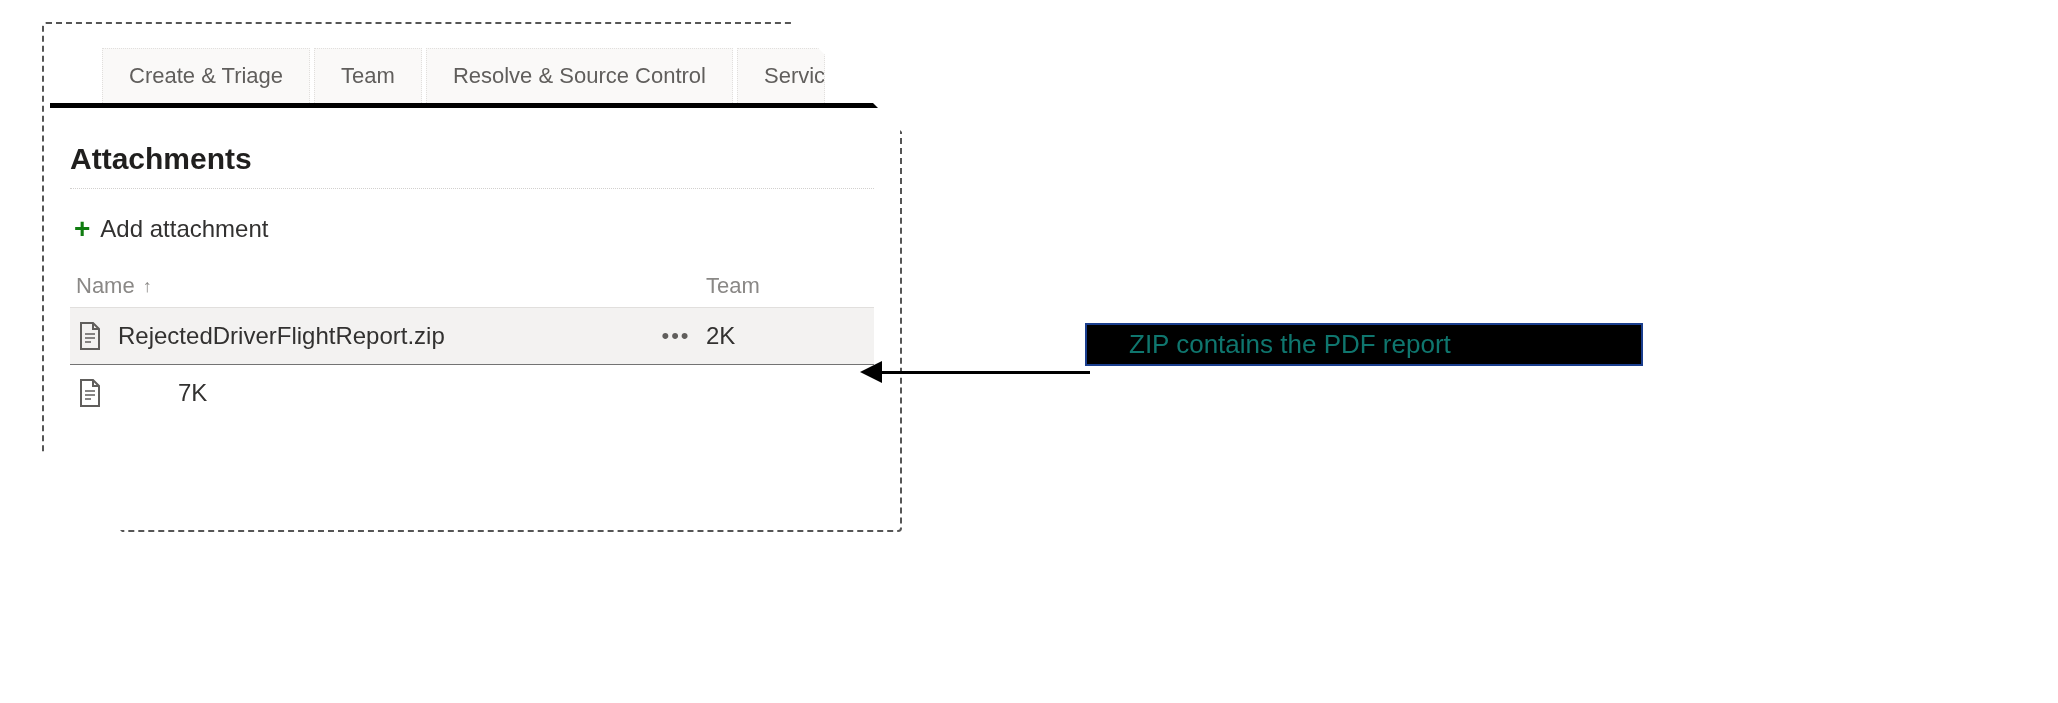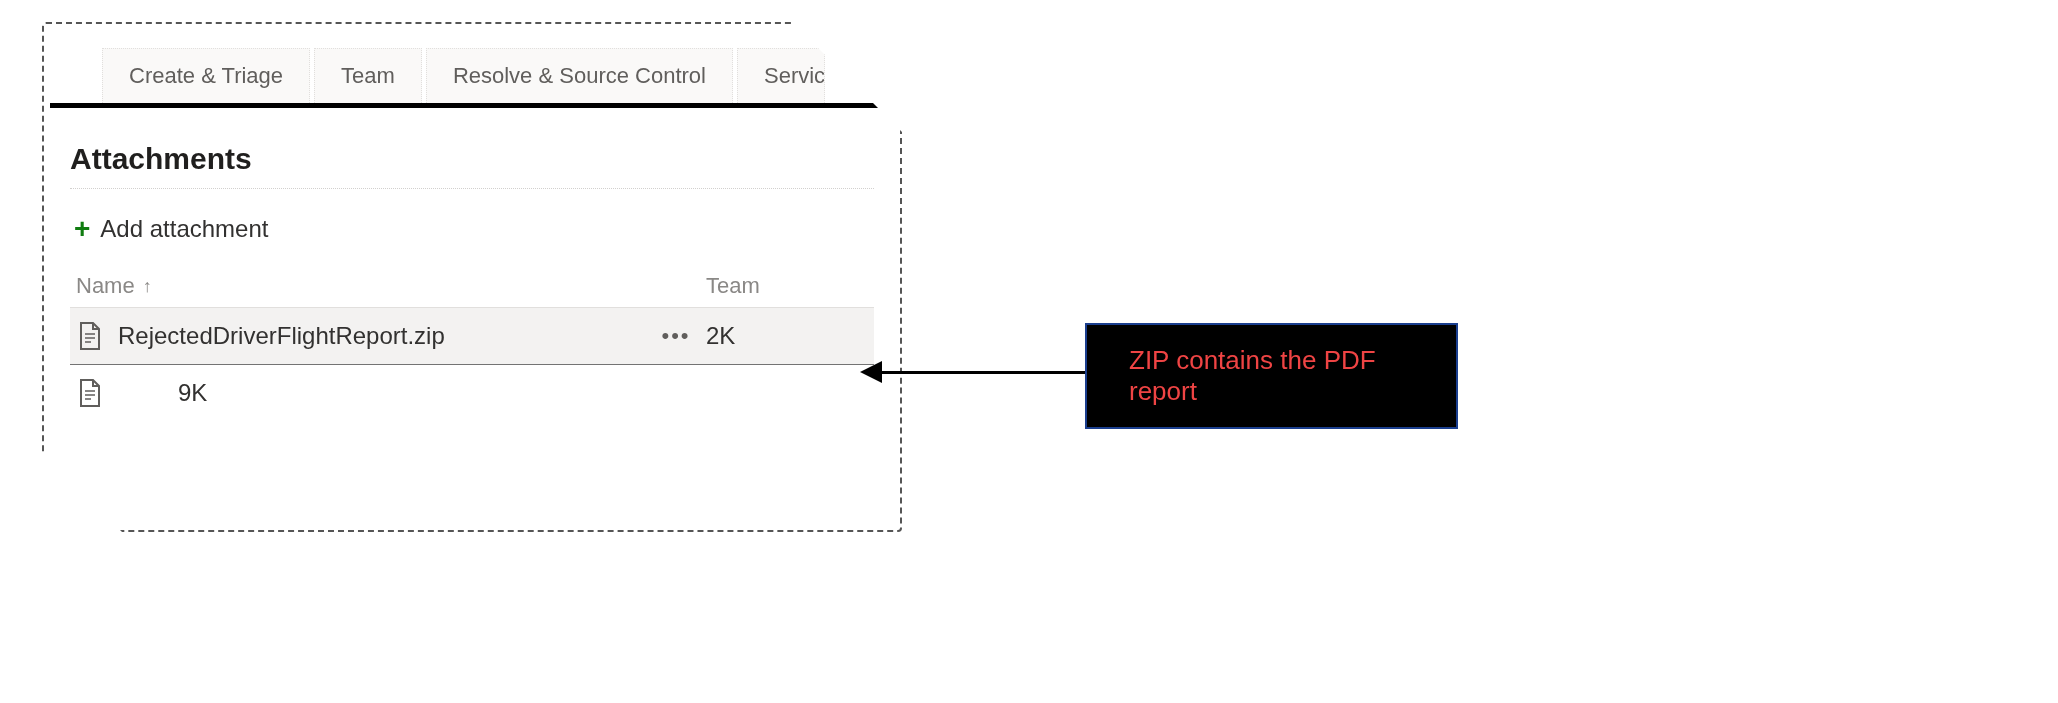--- a/index.html
+++ b/index.html
@@ -128,25 +128,25 @@
       letter-spacing: 2px;
       text-align: center;
     }
 
     
     .callout {
       position: absolute;
       left: 1085px;
       top: 323px;
       background: #000;
-      color: #ef4444;
+      color: #0f766e;
       border: 2px solid #1a3e8e;
       font-size: 26px;
-      padding: 20px 42px;
-      width: 373px;
+      padding: 4px 42px;
+      width: 558px;
     }
     .arrow {
       position: absolute;
       left: 860px;
       top: 362px;
       width: 230px;
       height: 20px;
     }
     .arrow-line {
       position: absolute;
@@ -228,21 +228,21 @@
         <span class="file-icon">
           <svg width="24" height="28" viewBox="0 0 24 28">
             <path d="M3 1h12l6 6v20H3z" fill="none" stroke="#605e5c" stroke-width="2"></path>
             <path d="M15 1v6h6" fill="none" stroke="#605e5c" stroke-width="2"></path>
             <line x1="7" y1="12" x2="17" y2="12" stroke="#605e5c" stroke-width="1.5"></line>
             <line x1="7" y1="16" x2="17" y2="16" stroke="#605e5c" stroke-width="1.5"></line>
             <line x1="7" y1="20" x2="13" y2="20" stroke="#605e5c" stroke-width="1.5"></line>
           </svg>
         </span>
         <span class="col-actions"></span>
-        <span class="col-size">9K</span>
+        <span class="col-size">7K</span>
       </div>
 
     </div>
   </div>
 </div>
 
 <div class="arrow">
   <div class="arrow-line"></div>
   <div class="arrow-head"></div>
 </div>

